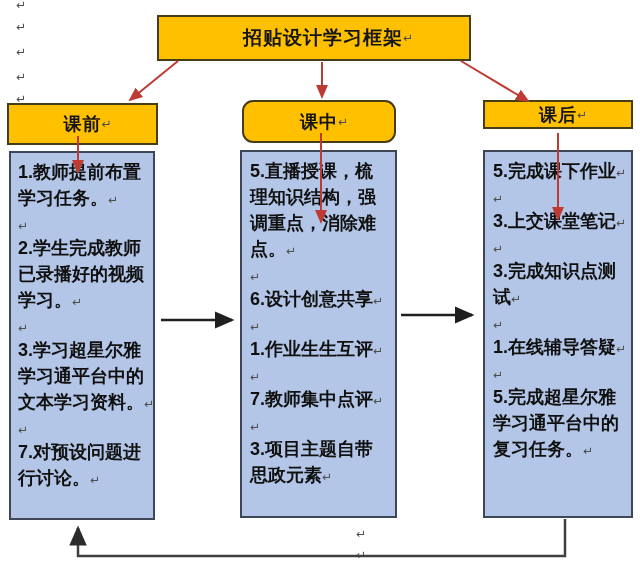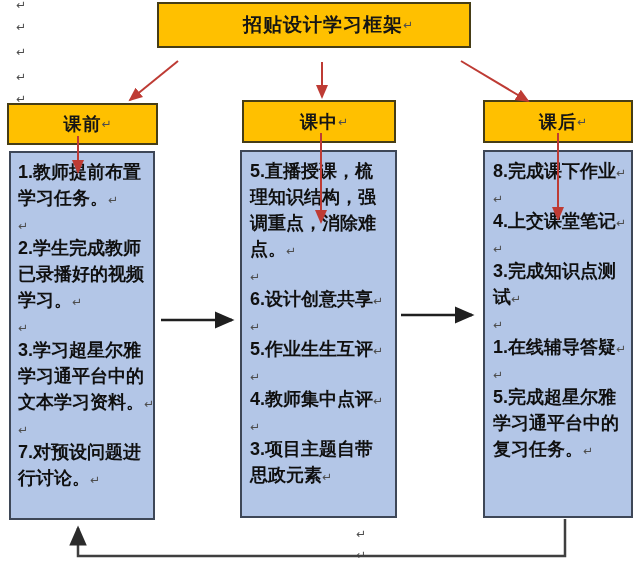--- a/index.html
+++ b/index.html
@@ -6,25 +6,25 @@
   .canvas{
     position:relative;width:640px;height:564px;background:#fff;overflow:hidden;
     font-family:"Liberation Sans","DejaVu Sans",sans-serif;
   }
   .box{position:absolute;box-sizing:border-box;}
   .gold{
     background:#FFC000;border:2px solid #463d16;
     display:flex;align-items:center;justify-content:center;
     font-weight:bold;color:#151515;
   }
-  .title-box{left:157px;top:2px;width:314px;height:46px;font-size:19px;letter-spacing:1px;padding-left:18px;}
+  .title-box{left:157px;top:15px;width:314px;height:46px;font-size:19px;letter-spacing:1px;padding-left:18px;}
   .hdr{font-size:18px;letter-spacing:1px;}
   .hdr-left{left:7px;top:103px;width:151px;height:42px;justify-content:center;}
-  .hdr-mid{left:242px;top:100px;width:154px;height:43px;}
-  .hdr-right{left:483px;top:100px;width:150px;height:43px;}
+  .hdr-mid{left:242px;top:100px;width:154px;height:43px;border-radius:11px;}
+  .hdr-right{left:483px;top:100px;width:150px;height:29px;}
   .content{
     background:#B3C6E7;border:2px solid #3e4757;color:#101010;
     font-weight:bold;font-size:18px;line-height:26px;
     padding:6px 4px 0 7px;
   }
   .content p{margin:0;}
   .content p.blank{height:22px;line-height:22px;}
   .cnt-left{left:9px;top:151px;width:146px;height:369px;}
   .cnt-mid{left:240px;top:150px;width:157px;height:368px;padding-right:10px;padding-left:8px;}
   .cnt-right{left:483px;top:150px;width:150px;height:368px;padding-left:8px;}
@@ -74,30 +74,30 @@
       <p class="blank"><span></span><span class="cr">↵</span></p>
       <p><span>3.学习超星尔雅学习通平台中的文本学习资料。</span><span class="cr">↵</span></p>
       <p class="blank"><span></span><span class="cr">↵</span></p>
       <p><span>7.对预设问题进行讨论。</span><span class="cr">↵</span></p>
     </div>
   <div class="box content cnt-mid">
       <p><span>5.直播授课，梳理知识结构，强调重点，消除难点。</span><span class="cr">↵</span></p>
       <p class="blank"><span></span><span class="cr">↵</span></p>
       <p><span>6.设计创意共享</span><span class="cr">↵</span></p>
       <p class="blank"><span></span><span class="cr">↵</span></p>
-      <p><span>5.作业生生互评</span><span class="cr">↵</span></p>
+      <p><span>1.作业生生互评</span><span class="cr">↵</span></p>
       <p class="blank"><span></span><span class="cr">↵</span></p>
-      <p><span>4.教师集中点评</span><span class="cr">↵</span></p>
+      <p><span>7.教师集中点评</span><span class="cr">↵</span></p>
       <p class="blank"><span></span><span class="cr">↵</span></p>
       <p><span>3.项目主题自带思政元素</span><span class="cr">↵</span></p>
     </div>
   <div class="box content cnt-right">
-      <p><span>8.完成课下作业</span><span class="cr">↵</span></p>
+      <p><span>5.完成课下作业</span><span class="cr">↵</span></p>
       <p class="blank"><span></span><span class="cr">↵</span></p>
-      <p><span>4.上交课堂笔记</span><span class="cr">↵</span></p>
+      <p><span>3.上交课堂笔记</span><span class="cr">↵</span></p>
       <p class="blank"><span></span><span class="cr">↵</span></p>
       <p><span>3.完成知识点测试</span><span class="cr">↵</span></p>
       <p class="blank"><span></span><span class="cr">↵</span></p>
       <p><span>1.在线辅导答疑</span><span class="cr">↵</span></p>
       <p class="blank"><span></span><span class="cr">↵</span></p>
       <p><span>5.完成超星尔雅学习通平台中的复习任务。</span><span class="cr">↵</span></p>
     </div>
 
   <svg class="overlay" width="640" height="564" viewBox="0 0 640 564">
     <defs>

